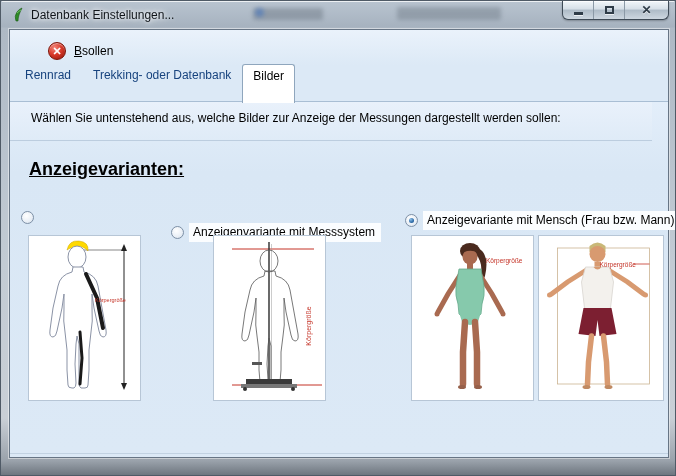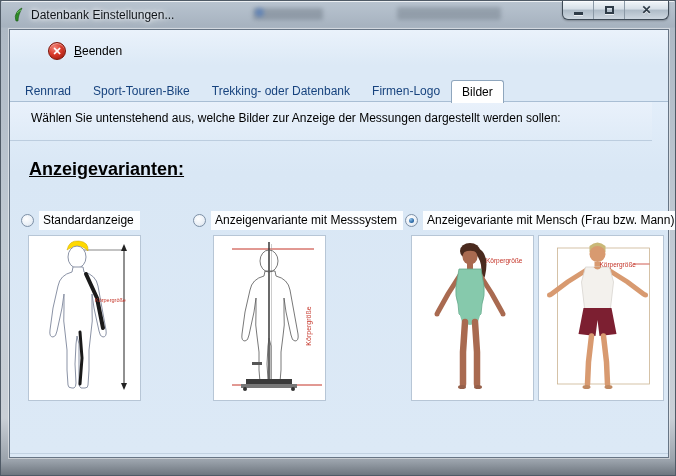--- a/index.html
+++ b/index.html
@@ -71,21 +71,21 @@
   }
   .quit-label { font-size: 12px; color: #000; }
   .accel { text-decoration: underline; }
 
   
   .tabbar {
     position: absolute; left: 4px; top: 50px; right: 4px; height: 22px;
     display: flex; align-items: flex-end; z-index: 3;
   }
   .tab {
-    padding: 3px 10px 4px 10px; font-size: 12px; color: #17437e; white-space: nowrap;
+    padding: 3px 10px 20px 10px; font-size: 12px; color: #17437e; white-space: nowrap;
     border: 1px solid transparent; border-bottom: none; cursor: default;
   }
   .tab.active {
     background: #fff; color: #000; border-color: #8fa6bd;
     border-radius: 3px 3px 0 0; padding-top: 4px; margin-bottom: -1px;
     box-shadow: inset 0 1px 0 #fff;
   }
 
   .tabpage {
     position: absolute; left: 0; top: 71px; right: 0; bottom: 3px;
@@ -99,21 +99,21 @@
     background: linear-gradient(180deg, #e9f1fb 0%, #dfEbf7 100%);
   }
   .heading {
     position: absolute; left: 19px; top: 57px; font-size: 18px; font-weight: bold;
     color: #000; text-decoration: underline;
   }
 
   
   .option { position: absolute; top: 109px; display: flex; align-items: center; gap: 5px; }
   .option-1 { left: 11px; }
-  .option-2 { left: 183px; }
+  .option-2 { left: 161px; margin-top: 12px; }
   .option-3 { left: 395px; }
   .radio {
     width: 13px; height: 13px; border-radius: 50%; flex: 0 0 13px;
     background: radial-gradient(circle at 40% 35%, #ffffff 0%, #e9eff6 60%, #cfd9e4 100%);
     border: 1px solid #7d90a6; position: relative;
   }
   .radio.checked::after {
     content:""; position: absolute; left: 3px; top: 3px; width: 5px; height: 5px;
     border-radius: 50%;
     background: radial-gradient(circle at 35% 30%, #8cc0ea 0%, #2f6ca8 60%, #164e86 100%);
@@ -159,41 +159,38 @@
           <span class="glyph-close">✕</span>
         </div>
     </div>
   </div>
 
   <div class="client">
 
     <div class="toolbar">
       <div class="quit-button">
         <span class="quit-icon">✕</span>
-        <span class="quit-label"><span class="accel">B</span><span>eenden</span></span>
+        <span class="quit-label"><span class="accel">B</span><span>sollen</span></span>
       </div>
     </div>
 
     <div class="tabbar">
       <div class="tab">Rennrad</div>
-      <div class="tab">Sport-Touren-Bike</div>
       <div class="tab">Trekking- oder Datenbank</div>
-      <div class="tab">Firmen-Logo</div>
       <div class="tab active">Bilder</div>
     </div>
 
     <div class="tabpage">
 
       <div class="instruction">Wählen Sie untenstehend aus, welche Bilder zur Anzeige der Messungen dargestellt werden sollen:</div>
 
       <div class="heading">Anzeigevarianten:</div>
 
       <div class="option option-1">
         <span class="radio"></span>
-        <span class="option-label">Standardanzeige</span>
       </div>
       <div class="option option-2">
         <span class="radio"></span>
         <span class="option-label">Anzeigenvariante mit Messsystem</span>
       </div>
       <div class="option option-3">
         <span class="radio checked"></span>
         <span class="option-label">Anzeigevariante mit Mensch (Frau bzw. Mann)</span>
       </div>
 

